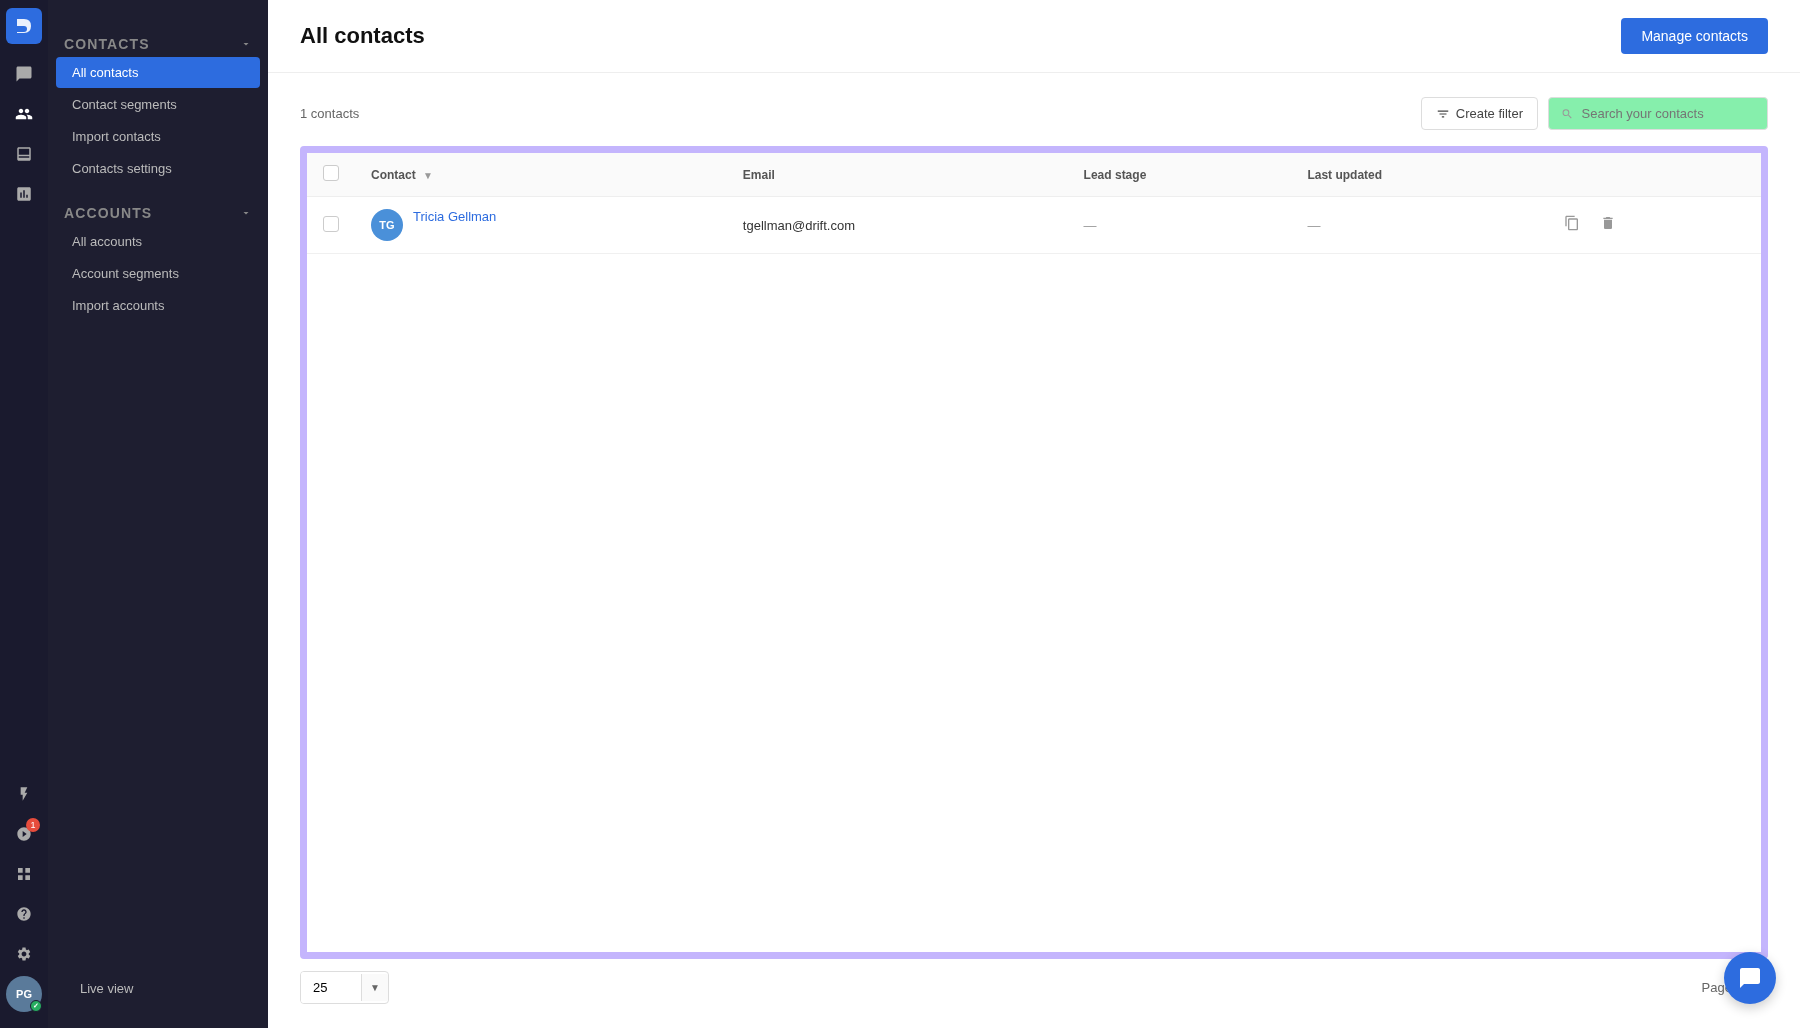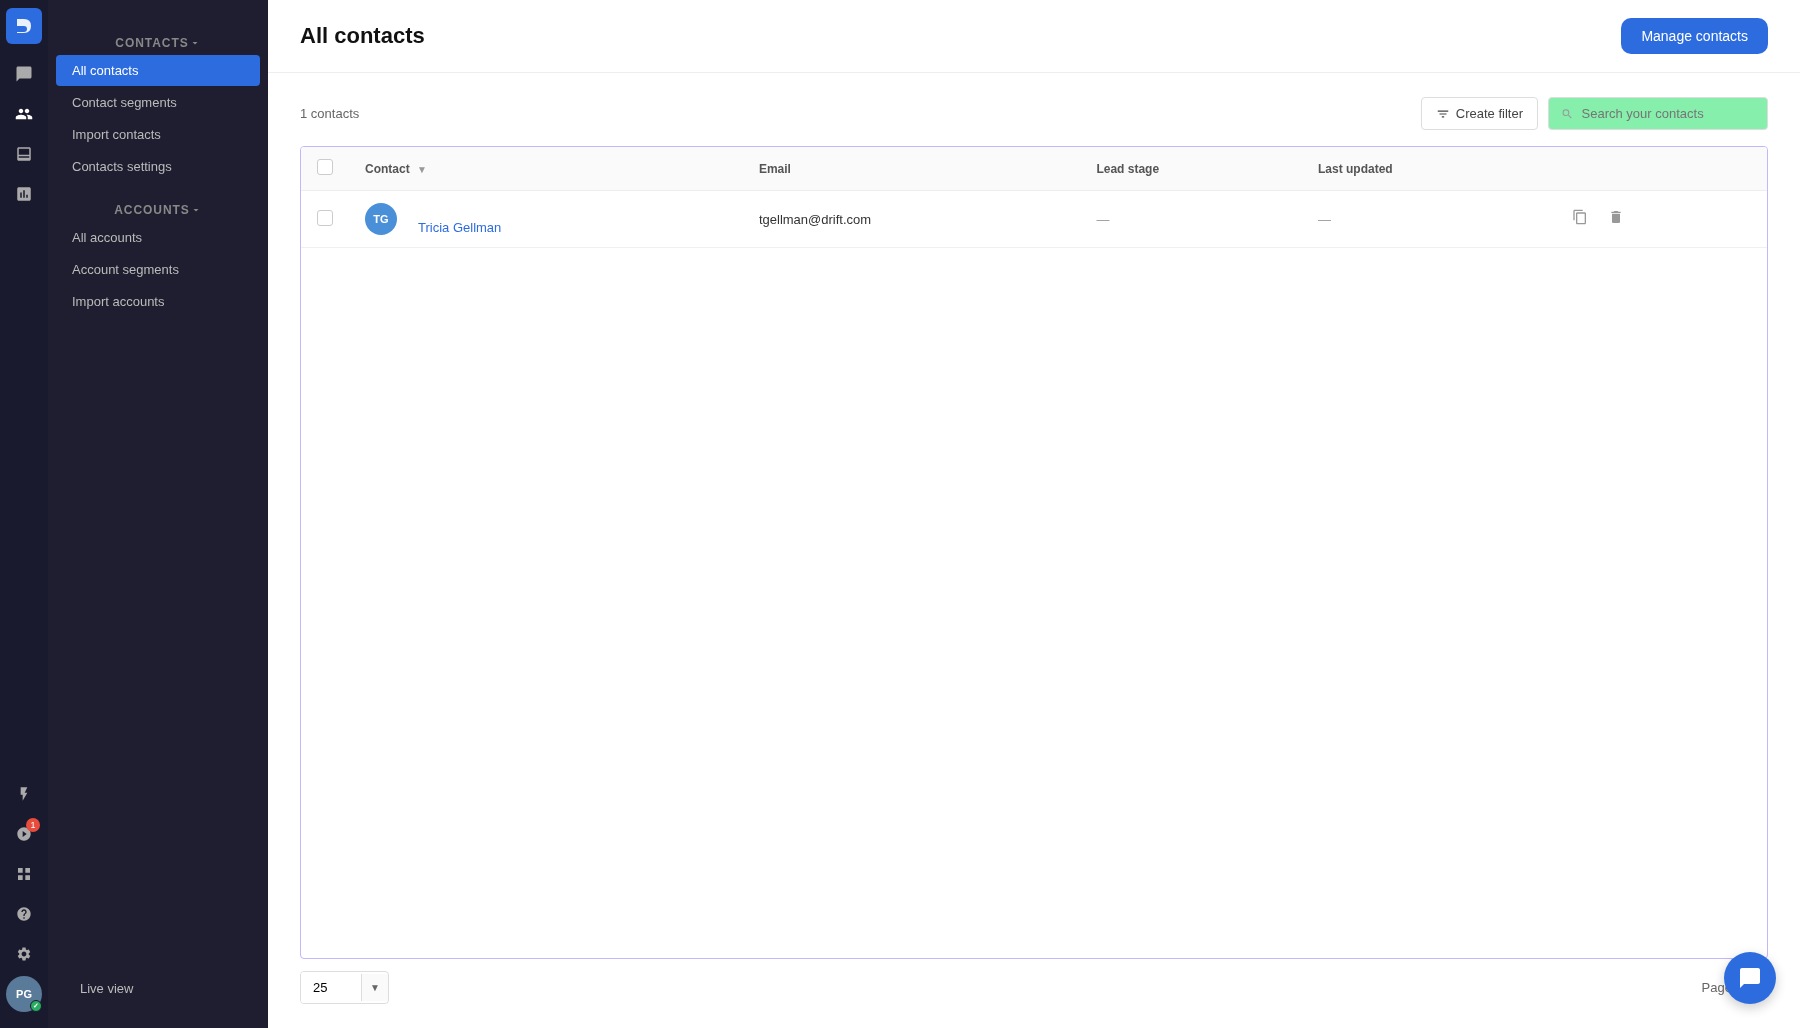--- a/index.html
+++ b/index.html
@@ -64,25 +64,25 @@
     .sidebar {
       width: 220px;
       background: #1e1e30;
       color: #ccc;
       display: flex;
       flex-direction: column;
       padding: 16px 0;
       flex-shrink: 0;
     }
     .sidebar-title {
-      font-size: 12px; font-weight: 700;
+      font-size: 14px; font-weight: 700;
       color: #888;
       letter-spacing: 0.08em;
       padding: 8px 16px 4px;
-      display: flex; align-items: center; justify-content: center;
+      display: flex; align-items: center; justify-content: space-between;
       cursor: pointer;
     }
     .sidebar-title svg { width: 12px; height: 12px; }
     .sidebar-item {
       padding: 8px 16px;
       font-size: 13px;
       color: #bbb;
       cursor: pointer;
       border-radius: 4px;
       margin: 1px 8px;
@@ -110,21 +110,21 @@
       border-bottom: 1px solid #eee;
       background: #fff;
     }
     .main-header h1 {
       font-size: 22px; font-weight: 600; color: #111;
     }
     .manage-btn {
       background: #2d6cdf;
       color: #fff;
       border: none;
-      border-radius: 10px;
+      border-radius: 4px;
       padding: 10px 20px;
       font-size: 14px; font-weight: 500;
       cursor: pointer;
     }
 
     
     .content {
       flex: 1;
       padding: 24px 32px;
       display: flex;
@@ -164,21 +164,21 @@
     }
     .search-box input {
       border: none; outline: none;
       font-size: 13px; color: #444;
       width: 100%;
       background: transparent;
     }
 
     
     .table-wrap {
-      border: 1px solid #c4b5fd;
+      border: 7px solid #c4b5fd;
       border-radius: 4px;
       overflow: hidden;
       flex: 1;
       display: flex;
       flex-direction: column;
     }
     table {
       width: 100%;
       border-collapse: collapse;
       font-size: 13px;
@@ -208,21 +208,21 @@
 
     .checkbox {
       width: 16px; height: 16px;
       border: 1px solid #ccc;
       border-radius: 3px;
       cursor: pointer;
       background: #fff;
       display: inline-block;
     }
 
-    .contact-cell { display: flex; align-items: flex-end; gap: 21px; }
+    .contact-cell { display: flex; align-items: flex-start; gap: 10px; }
     .avatar {
       width: 32px; height: 32px;
       border-radius: 50%;
       background: #4a90d9;
       color: #fff; font-size: 11px; font-weight: 600;
       display: flex; align-items: center; justify-content: center;
       flex-shrink: 0;
     }
     .contact-link { color: #2d6cdf; text-decoration: none; font-weight: 500; }
 

